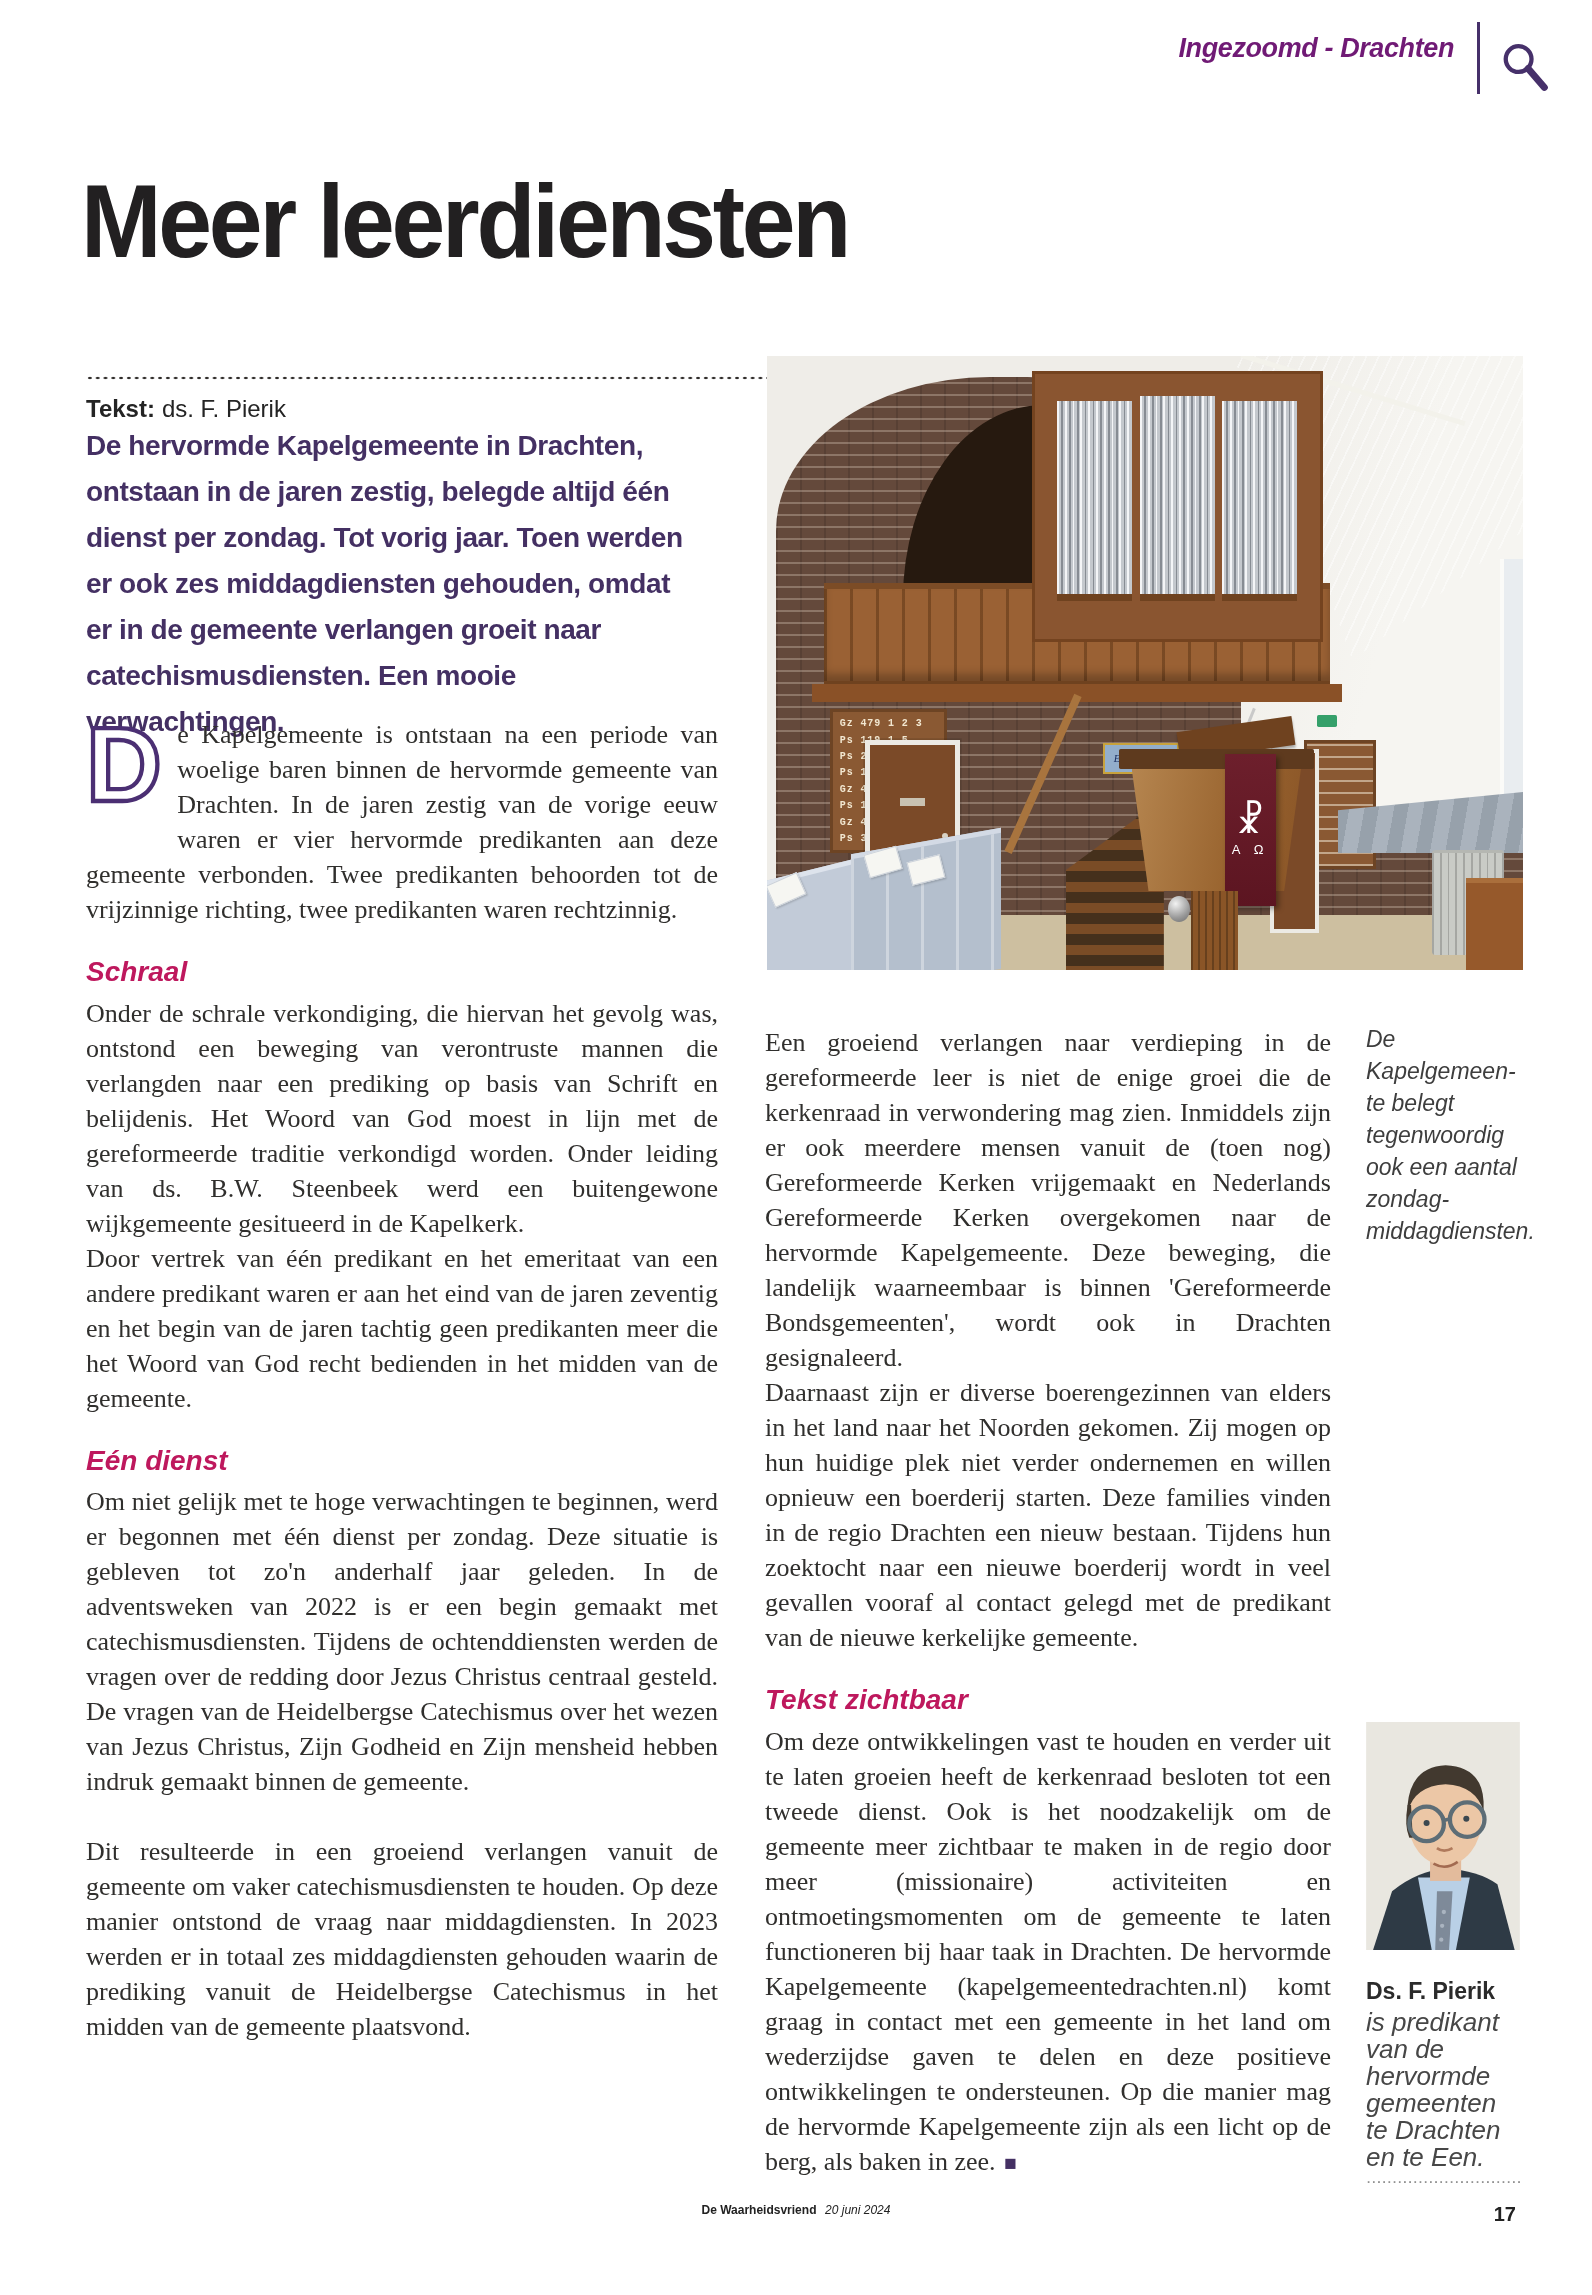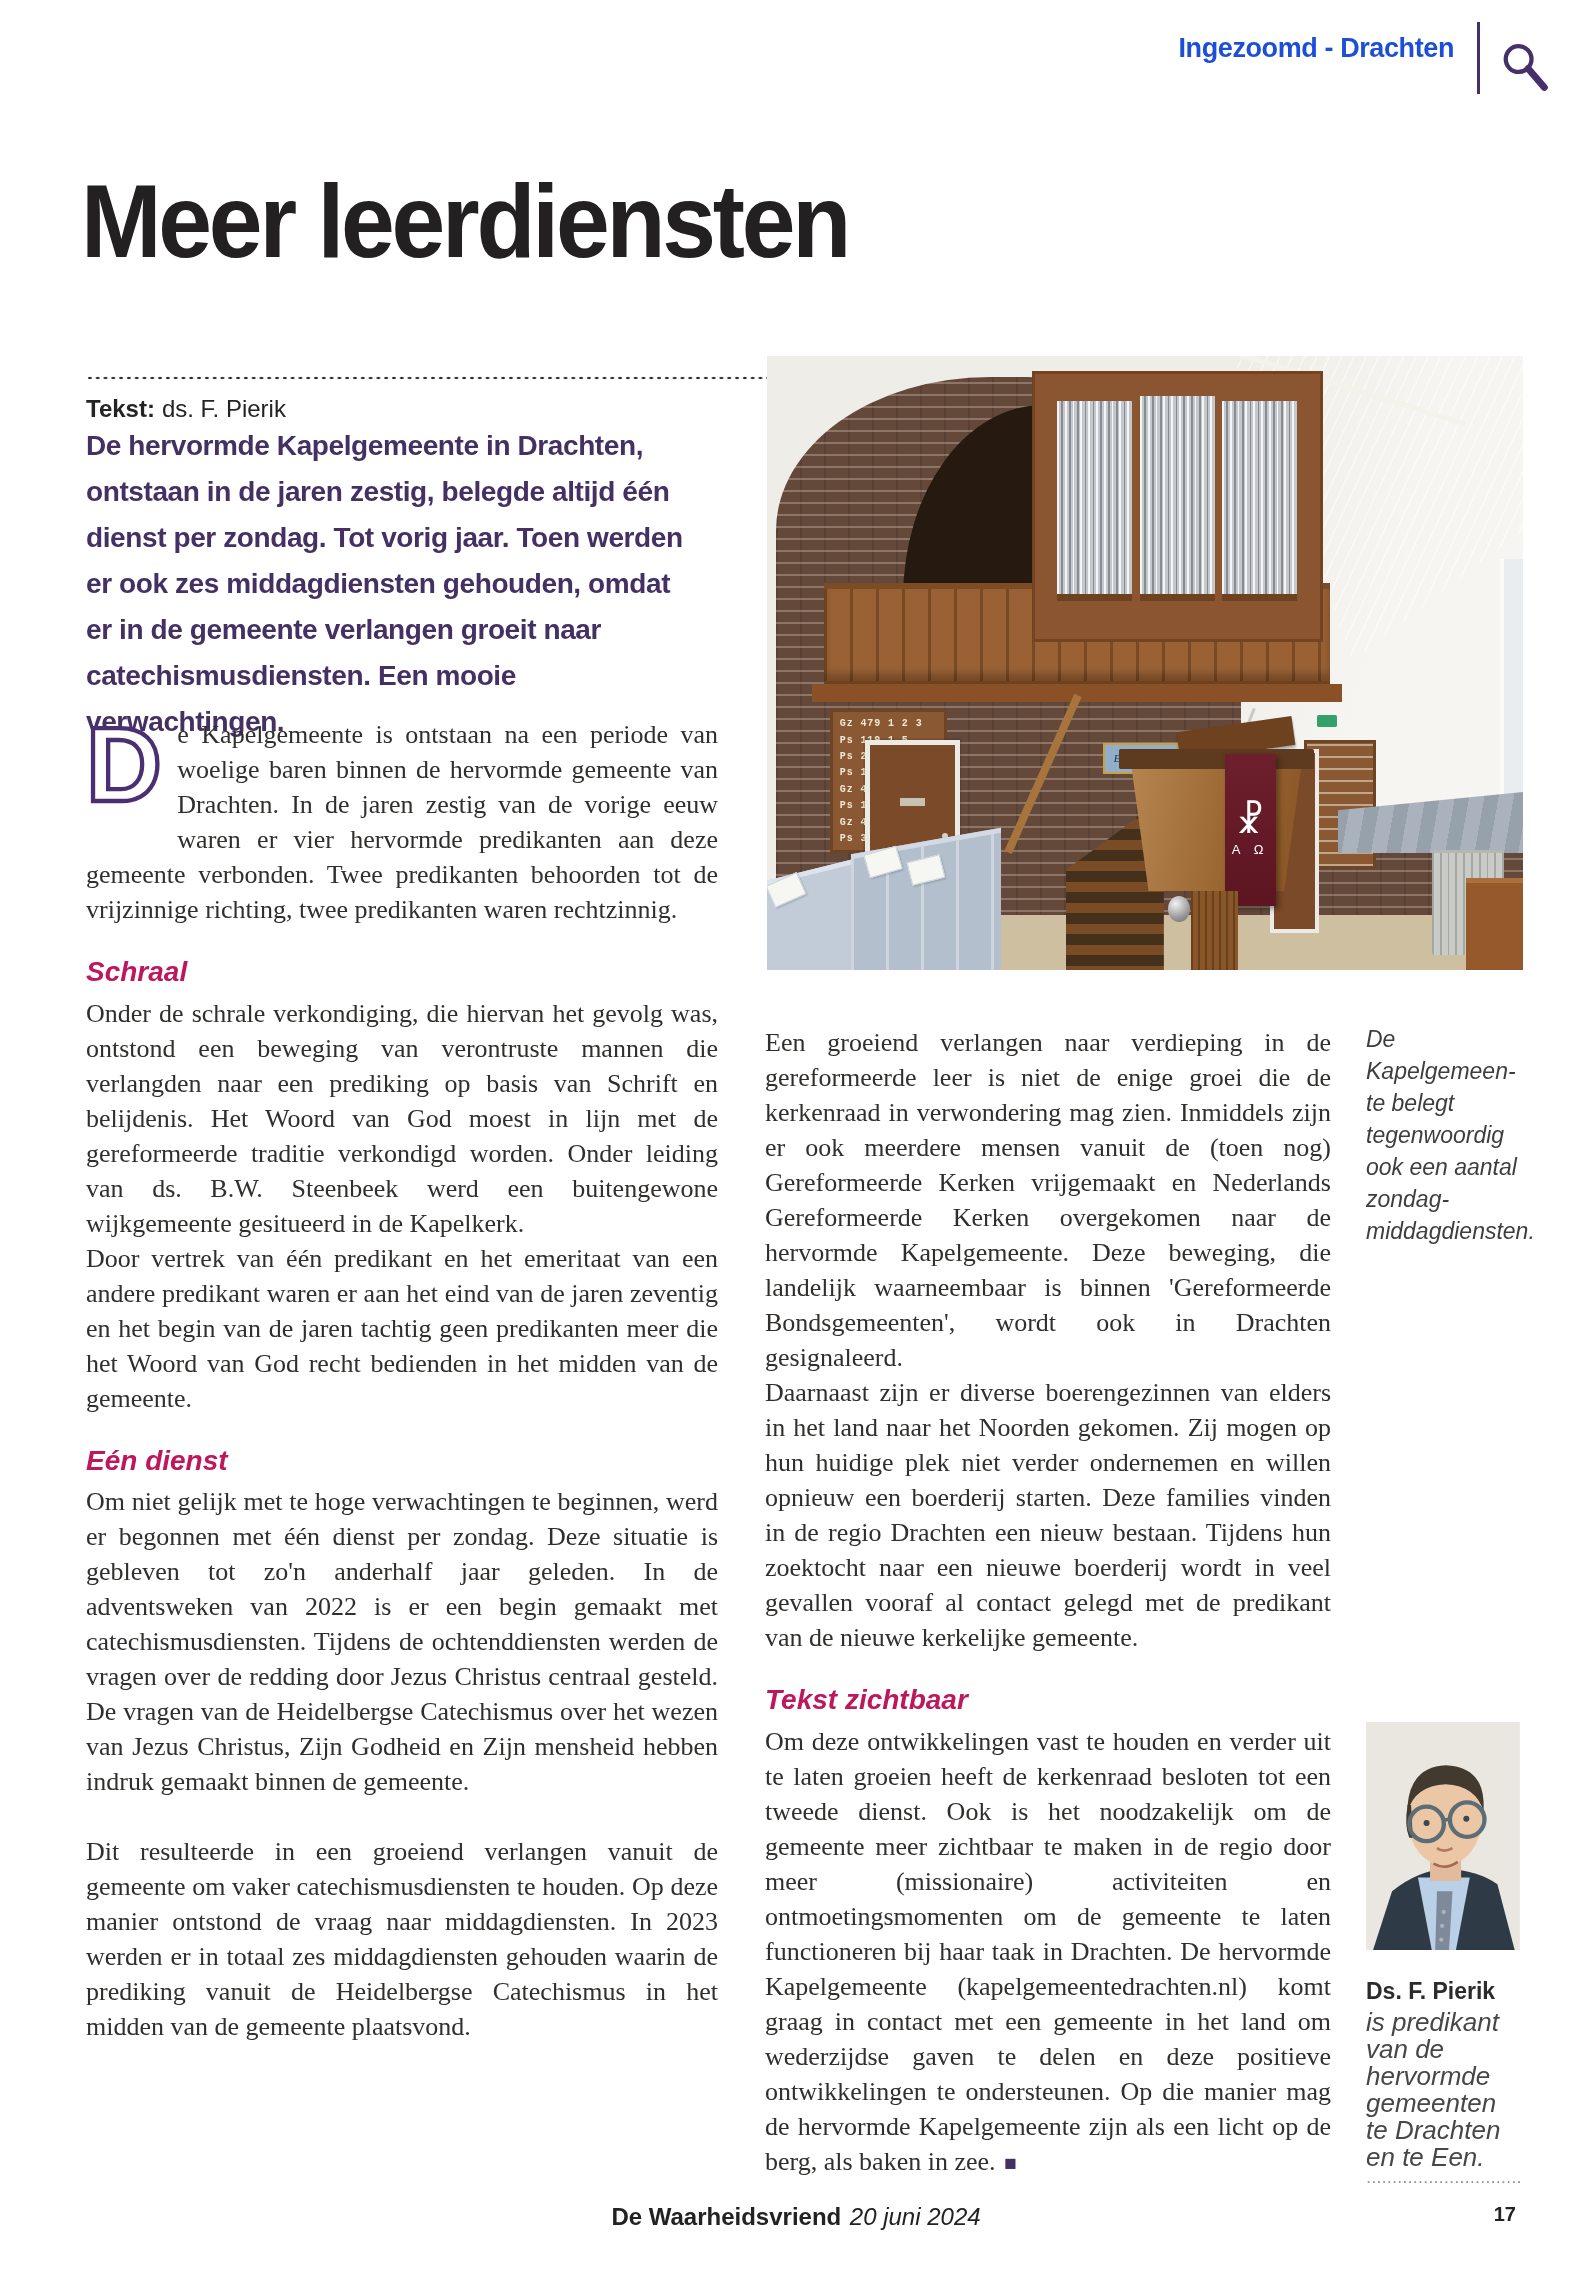--- a/index.html
+++ b/index.html
@@ -1,21 +1,21 @@
 <!DOCTYPE html>
 <html lang="nl" style="font-size:14px"><head>
 <meta charset="utf-8">
 <style>
   * { margin:0; padding:0; box-sizing:border-box; }
   body { background:#e9e9e9; font-family:"Liberation Sans", sans-serif; }
   .page { position:relative; width:1592px; height:2295px; background:#ffffff; margin:0 auto; overflow:hidden; }
 
   
   .header-label { position:absolute; top:33px; right:138px; font-size:27px; font-weight:bold;
-                  color:#1d4ed8; letter-spacing:-0.4px; }
+                  color:#701a75; letter-spacing:-0.4px;font-style:italic; }
   .header-divider { position:absolute; left:1477px; top:22.4px; width:2.6px; height:72px; background:#46306a; }
   .search-btn { position:absolute; left:1498px; top:40px; width:55px; height:57px; cursor:pointer; }
 
   
   .title { position:absolute; left:81px; top:162px; font-size:104px; font-weight:bold;
            letter-spacing:-3.5px; color:#222021; transform:scaleX(.93); transform-origin:left top;
            white-space:nowrap; }
   .rule-dotted { position:absolute; left:86px; top:376px; width:1258px; height:4.3px;
                  background-image:radial-gradient(circle, #2e2b29 1.5px, transparent 1.7px);
                  background-size:7.8px 4.3px; background-repeat:repeat-x; }
@@ -130,21 +130,21 @@
       font-style:italic; font-size:23px; line-height:32px; color:#3e3e3e; hyphens:manual; }
   .author-box { position:absolute; left:1366px; top:1722px; width:154px; }
   .author-photo { width:154px; height:228px; display:block; }
   .author-name { margin-top:28px; font-weight:bold; font-size:23px; color:#2b2b2b; }
   .author-desc { font-style:italic; font-size:26px; line-height:27px; color:#474747; margin-top:3.5px; hyphens:manual; }
   .author-rule { margin-top:10.4px; width:154px; height:2.6px;
       background-image:radial-gradient(circle, #8b8b8b 0.9px, transparent 1.2px);
       background-size:5.2px 2.6px; background-repeat:repeat-x; }
 
   
-  .footer { position:absolute; left:0; right:0; top:2203px; text-align:center; font-size:24px; color:#222; }
+  .footer { position:absolute; left:0; right:0; top:2203px; text-align:center; font-size:12px; color:#222; }
   .footer .mag { font-weight:bold; }
   .footer .date { font-style:italic; margin-left:8.6px; }
   .page-num { position:absolute; right:76px; top:2203px; font-size:20px; font-weight:bold; color:#222; }
 </style>
 </head>
 <body>
 
 <div class="page">
 
   <div class="header-label">Ingezoomd - Drachten</div>

